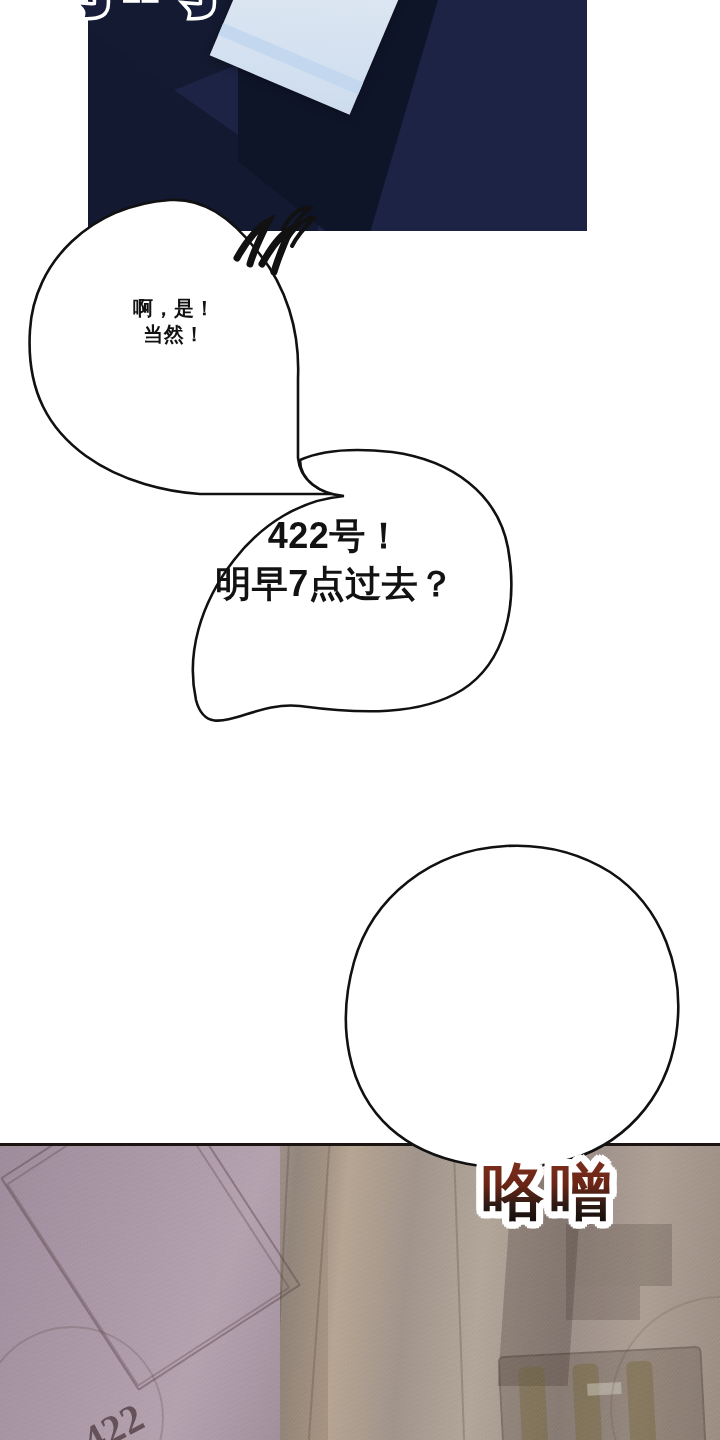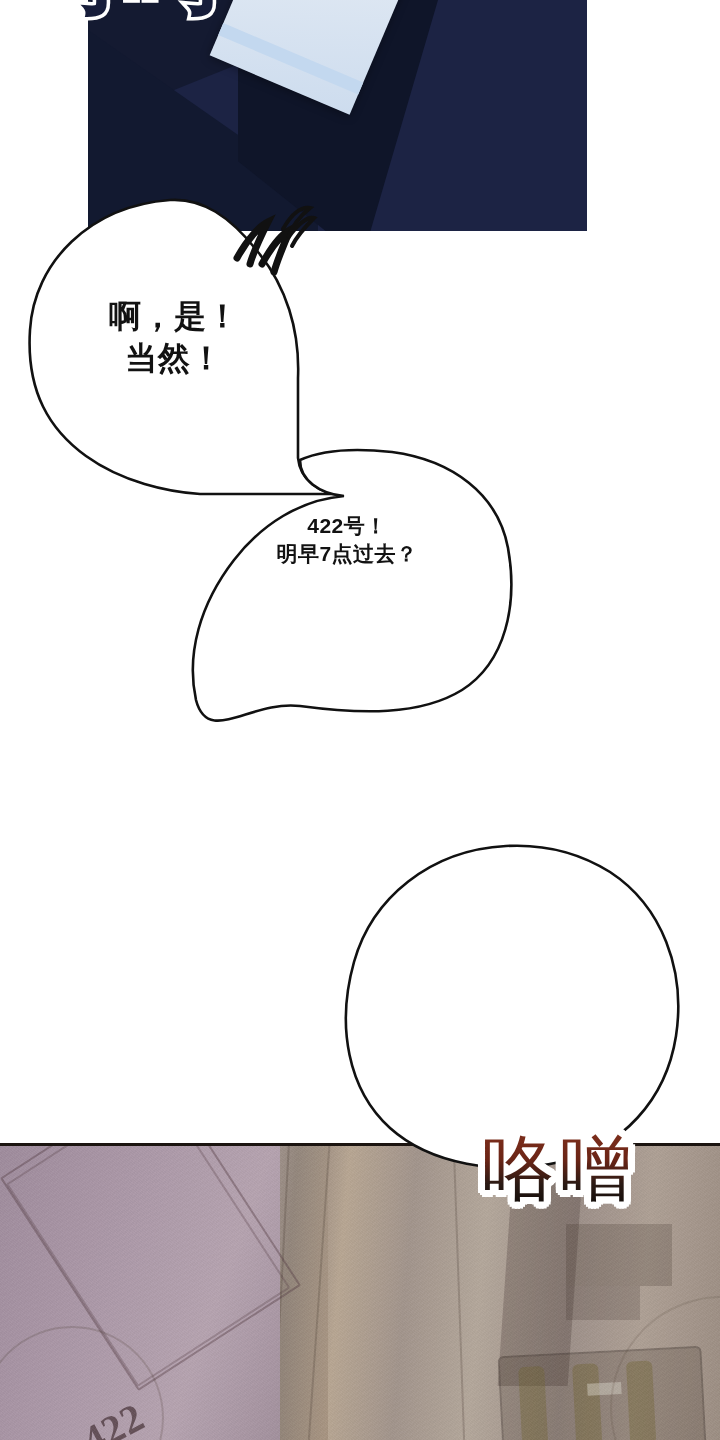--- a/index.html
+++ b/index.html
@@ -120,27 +120,27 @@
     font-weight: 700;
     text-align: center;
     line-height: 1.32;
     white-space: pre-line;
     letter-spacing: 0.5px;
   }
   #bubble1-text {
     left: 62px;
     top: 295px;
     width: 224px;
-    font-size: 32px;
+    font-size: 20px;
   }
   #bubble2-text {
-    left: 196px;
+    left: 184px;
     top: 512px;
     width: 302px;
-    font-size: 21px;
+    font-size: 36px;
   }
   #bubble3-text {
     left: 358px;
     top: 955px;
     width: 300px;
     font-size: 27px;
   }
 
   
   .panel-bottom {
@@ -307,23 +307,23 @@
     opacity: .30;
     background-image:
       repeating-linear-gradient(38deg, rgba(255,255,255,.07) 0 1px, rgba(0,0,0,.05) 1px 2px),
       repeating-linear-gradient(128deg, rgba(255,255,255,.05) 0 1px, rgba(0,0,0,.04) 1px 3px);
   }
 
   
   .sfx-bottom {
     position: absolute;
     left: 482px;
-    top: 1132px;
-    font-size: 72px;
-    font-weight: 400;
+    top: 1161px;
+    font-size: 62px;
+    font-weight: 700;
     letter-spacing: 6px;
     line-height: 1;
     white-space: nowrap;
     background: linear-gradient(180deg, #7d2e1c 0%, #6b2516 38%, #2b1a14 72%, #130d0a 100%);
     -webkit-background-clip: text;
     background-clip: text;
     color: transparent;
     filter:
       drop-shadow(3px 0 0 #fff) drop-shadow(-3px 0 0 #fff)
       drop-shadow(0 3px 0 #fff) drop-shadow(0 -3px 0 #fff)

